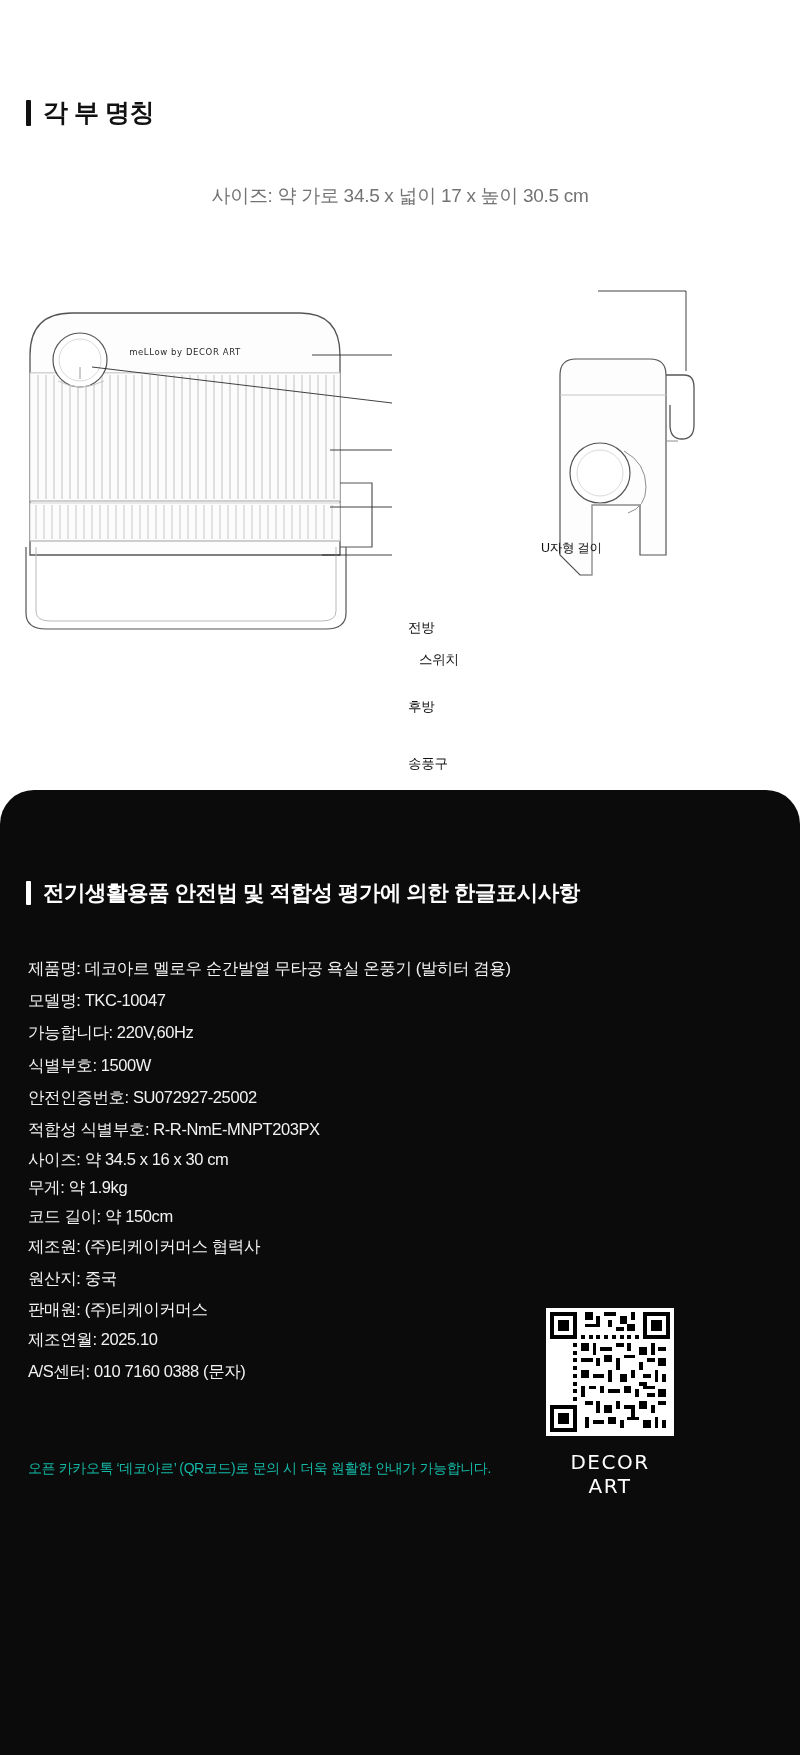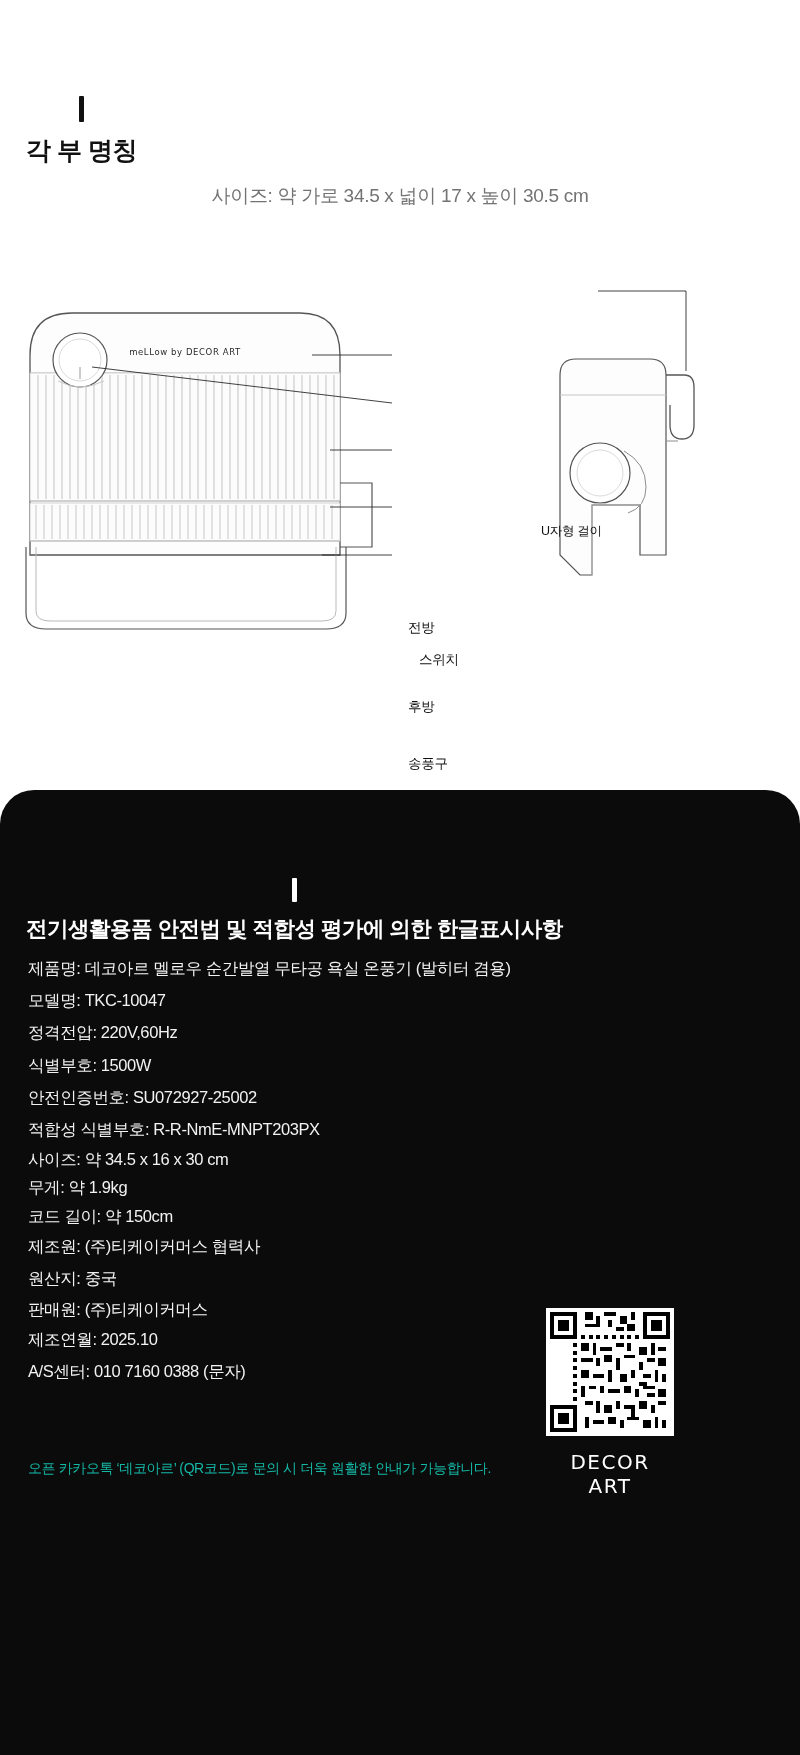--- a/index.html
+++ b/index.html
@@ -22,21 +22,20 @@
     width: 800px;
     height: 790px;
     background: #ffffff;
   }
 
   .section-heading {
     position: absolute;
     display: flex;
     align-items: center;
     gap: 12px;
-    flex-direction: column;
   }
   .section-heading .bar {
     width: 5px;
     height: 26px;
     background: #111111;
     border-radius: 1px;
   }
   .section-heading .title {
     font-size: 25px;
     font-weight: bold;
@@ -278,35 +277,35 @@
       </g>
 
       <text x="185" y="100" font-family="DejaVu Sans, sans-serif" font-size="8.5" fill="#2b2b2b" text-anchor="middle" letter-spacing="0.6">meLLow by DECOR ART</text>
     </svg>
 
     <div class="callout-label" style="left:408px; top:348px;margin-top:16px;">전방</div>
     <div class="callout-label" style="left:419px; top:396px;">스위치</div>
     <div class="callout-label" style="left:408px; top:443px;">후방</div>
     <div class="callout-label" style="left:408px; top:500px;">송풍구</div>
     <div class="callout-label" style="left:408px; top:548px;">수건걸이</div>
-    <div class="callout-label" style="left:541px; top:268px; font-size:12.5px;">U자형 걸이</div>
+    <div class="callout-label" style="left:541px; top:285px; font-size:12.5px;">U자형 걸이</div>
   </div>
 </div>
 
 <div class="bottom-section">
 
   <div class="section-heading" id="heading-safety">
     <span class="bar"></span>
     <span class="title">전기생활용품 안전법 및 적합성 평가에 의한 한글표시사항</span>
   </div>
 
   <div class="spec-list">
     <div class="spec-line">제품명: 데코아르 멜로우 순간발열 무타공 욕실 온풍기 (발히터 겸용)</div>
     <div class="spec-line">모델명: TKC-10047</div>
-    <div class="spec-line">정격전압: 220V,60Hz</div>
+    <div class="spec-line">가능합니다: 220V,60Hz</div>
     <div class="spec-line">식별부호: 1500W</div>
     <div class="spec-line">안전인증번호: SU072927-25002</div>
     <div class="spec-line">적합성 식별부호: R-R-NmE-MNPT203PX</div>
     <div class="spec-line tight">사이즈: 약 34.5 x 16 x 30 cm</div>
     <div class="spec-line tight">무게: 약 1.9kg</div>
     <div class="spec-line tight">코드 길이: 약 150cm</div>
     <div class="spec-line">제조원: (주)티케이커머스 협력사</div>
     <div class="spec-line">원산지: 중국</div>
     <div class="spec-line tight">판매원: (주)티케이커머스</div>
     <div class="spec-line">제조연월: 2025.10</div>

